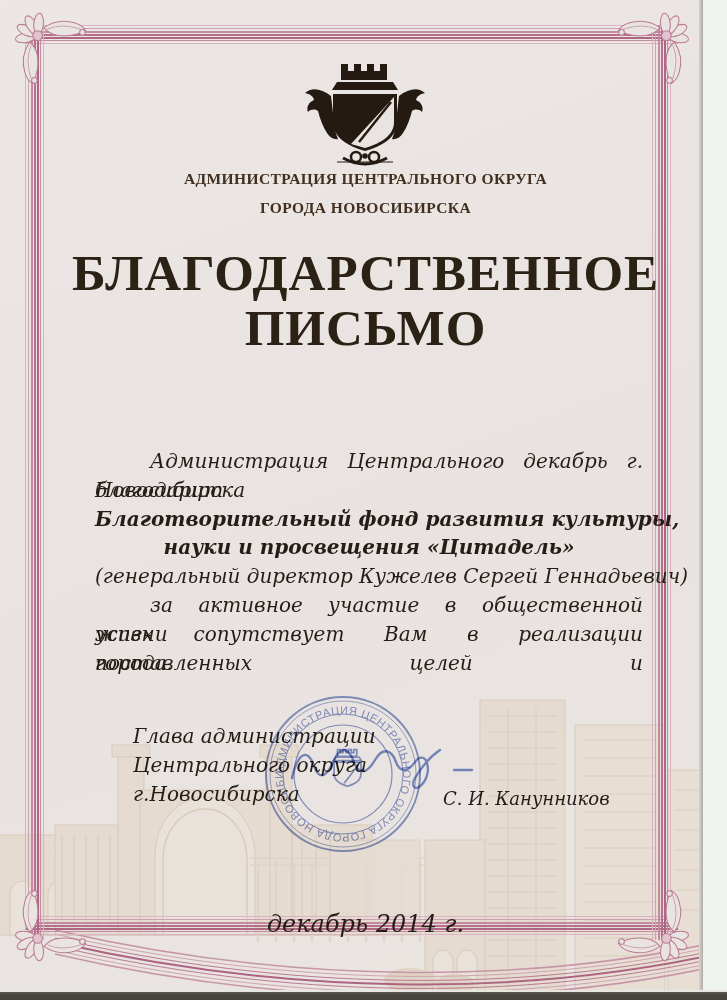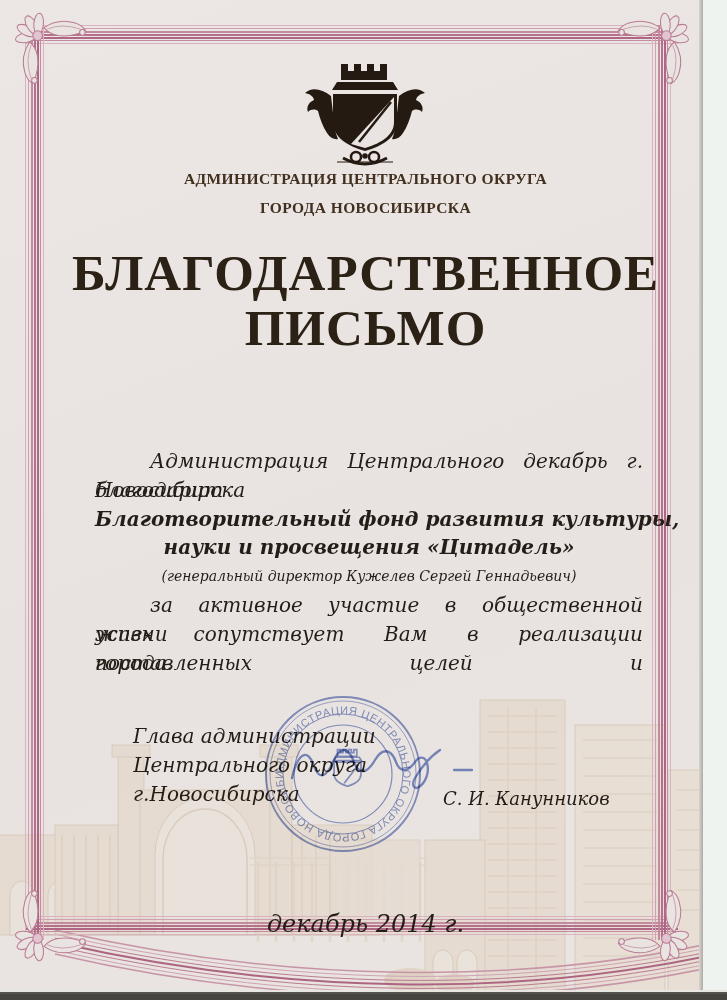--- a/index.html
+++ b/index.html
@@ -44,21 +44,21 @@
        letter-spacing:.4px;color:#41301f;}
   .title{top:226px;font-size:51px;font-weight:700;line-height:55px;
          letter-spacing:1px;color:#2c2115;margin-top:20px;}
   .script{font-family:"DejaVu Serif",serif;font-style:italic;color:#241d17;}
   .body-block{position:absolute;left:95px;top:447px;width:548px;z-index:5;font-size:20px;}
   .bl{line-height:28.8px;height:28.8px;white-space:nowrap;}
   .just{text-align:justify;text-align-last:justify;white-space:normal;}
   .ind{text-indent:55px;}
   .ctr{text-align:center;}
   .bold{font-weight:700;}
-  .small{font-size:14px;}
+  .small{font-size:20px;}
   .sig-block{position:absolute;left:133px;top:722px;z-index:5;font-size:20px;line-height:29px;}
   .sig-name{position:absolute;left:443px;top:788px;z-index:5;font-size:18px;}
   .date-line{top:910px;font-size:24px;z-index:5;}
   .stamp{position:absolute;left:255px;top:692px;z-index:6;mix-blend-mode:multiply;opacity:.78;}
   .signature-svg{position:absolute;left:278px;top:726px;z-index:7;mix-blend-mode:multiply;}
 </style>
 </head>
 <body>
 
 <div id="canvas">

